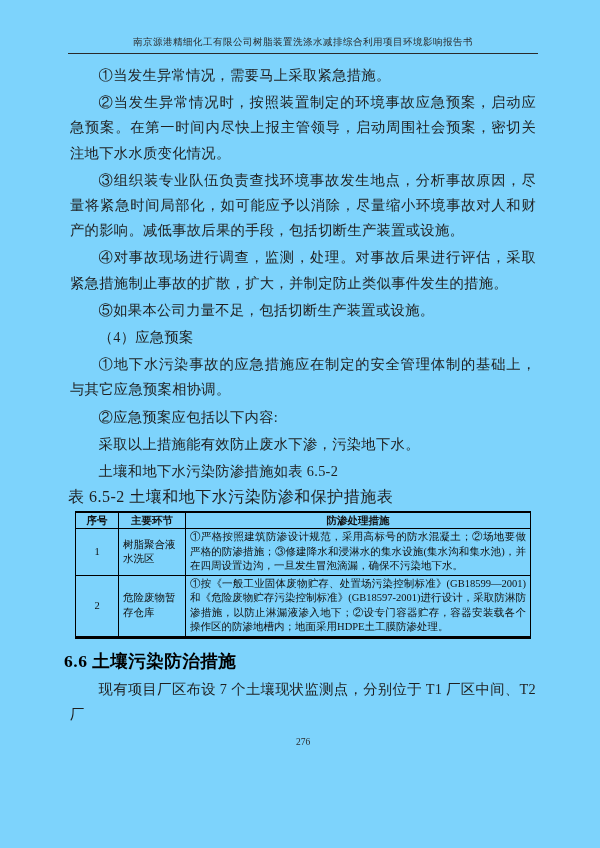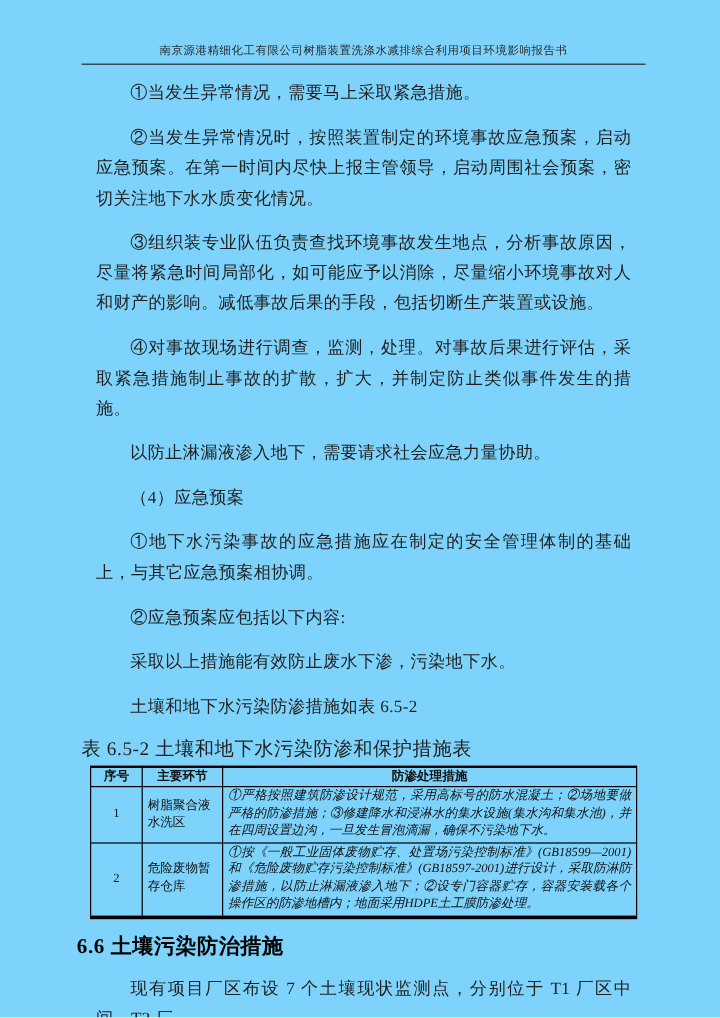--- a/index.html
+++ b/index.html
@@ -23,21 +23,21 @@
     font-size: 9.5px;
     letter-spacing: 0.5px;
     color: #2a2a2a;
     padding-bottom: 4px;
     border-bottom: 1.5px solid #2a2a2a;
   }
   .doc-body {
     margin-top: 9px;
   }
   .doc-body p.body-par {
-    margin: 12px;
+    margin: 2px;
     font-size: 14.3px;
     line-height: 25.2px;
     text-align: justify;
     text-indent: 2em;
     letter-spacing: 0.3px;
   }
   .table-title {
     margin: 3px 0 3px 0;
     text-align: left;
     font-size: 16px;
@@ -69,21 +69,20 @@
   }
   table.measures-table td.col-no {
     width: 34px;
     text-align: center;
   }
   table.measures-table td.col-stage {
     width: 58px;
   }
   table.measures-table td.col-measure {
     text-align: justify;
-    font-style: italic;
   }
   
   .section-heading {
     margin: 10px 0 4px 0;
     margin-left: -4px;
     font-size: 17.5px;
     font-weight: bold;
     letter-spacing: 0.5px;
     color: #000;
   }
@@ -99,21 +98,21 @@
 
 <div class="page">
 
   <div class="doc-header">南京源港精细化工有限公司树脂装置洗涤水减排综合利用项目环境影响报告书</div>
 
   <div class="doc-body">
     <p class="body-par">①当发生异常情况，需要马上采取紧急措施。</p>
     <p class="body-par">②当发生异常情况时，按照装置制定的环境事故应急预案，启动应急预案。在第一时间内尽快上报主管领导，启动周围社会预案，密切关注地下水水质变化情况。</p>
     <p class="body-par">③组织装专业队伍负责查找环境事故发生地点，分析事故原因，尽量将紧急时间局部化，如可能应予以消除，尽量缩小环境事故对人和财产的影响。减低事故后果的手段，包括切断生产装置或设施。</p>
     <p class="body-par">④对事故现场进行调查，监测，处理。对事故后果进行评估，采取紧急措施制止事故的扩散，扩大，并制定防止类似事件发生的措施。</p>
-    <p class="body-par">以防止淋漏液渗入地下，需要请求社会应急力量协助。</p>
+    <p class="body-par">⑤如果本公司力量不足，包括切断生产装置或设施。</p>
     <p class="body-par">（4）应急预案</p>
     <p class="body-par">①地下水污染事故的应急措施应在制定的安全管理体制的基础上，与其它应急预案相协调。</p>
     <p class="body-par">②应急预案应包括以下内容:</p>
     <p class="body-par">采取以上措施能有效防止废水下渗，污染地下水。</p>
     <p class="body-par">土壤和地下水污染防渗措施如表 6.5-2</p>
 
     <h3 class="table-title">表 6.5-2 土壤和地下水污染防渗和保护措施表</h3>
 
     <table class="measures-table">
       <thead>

